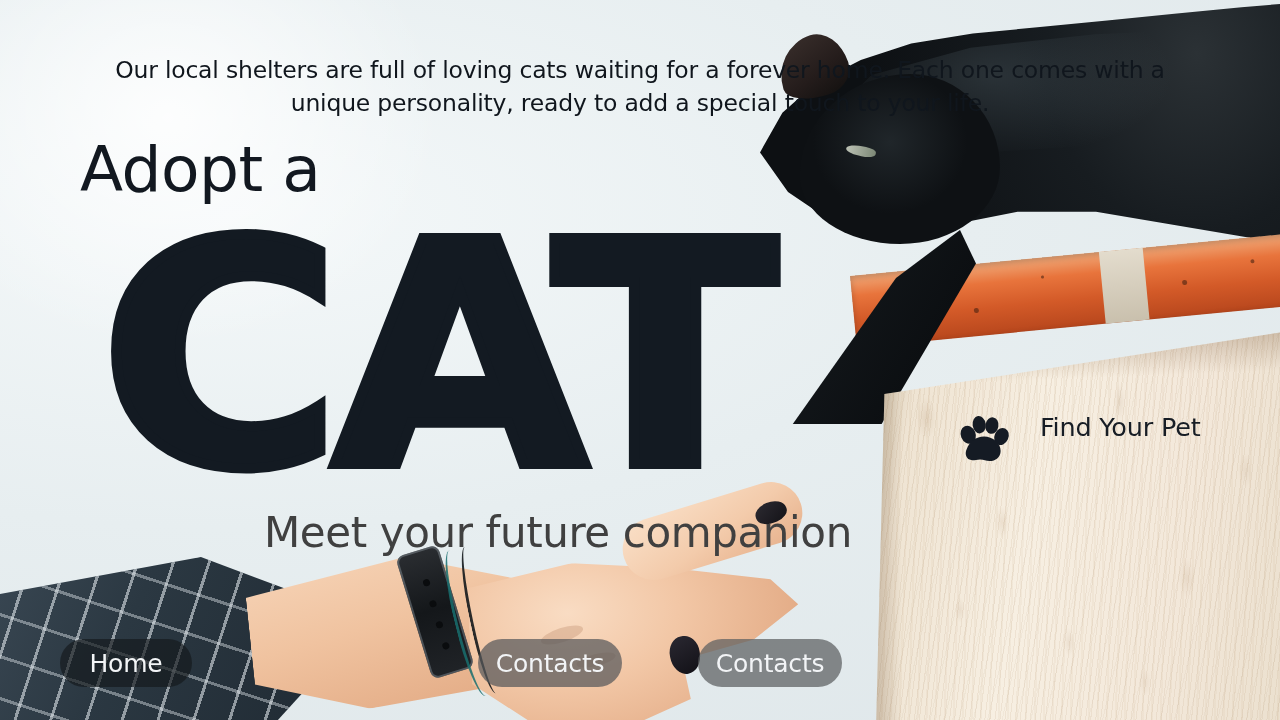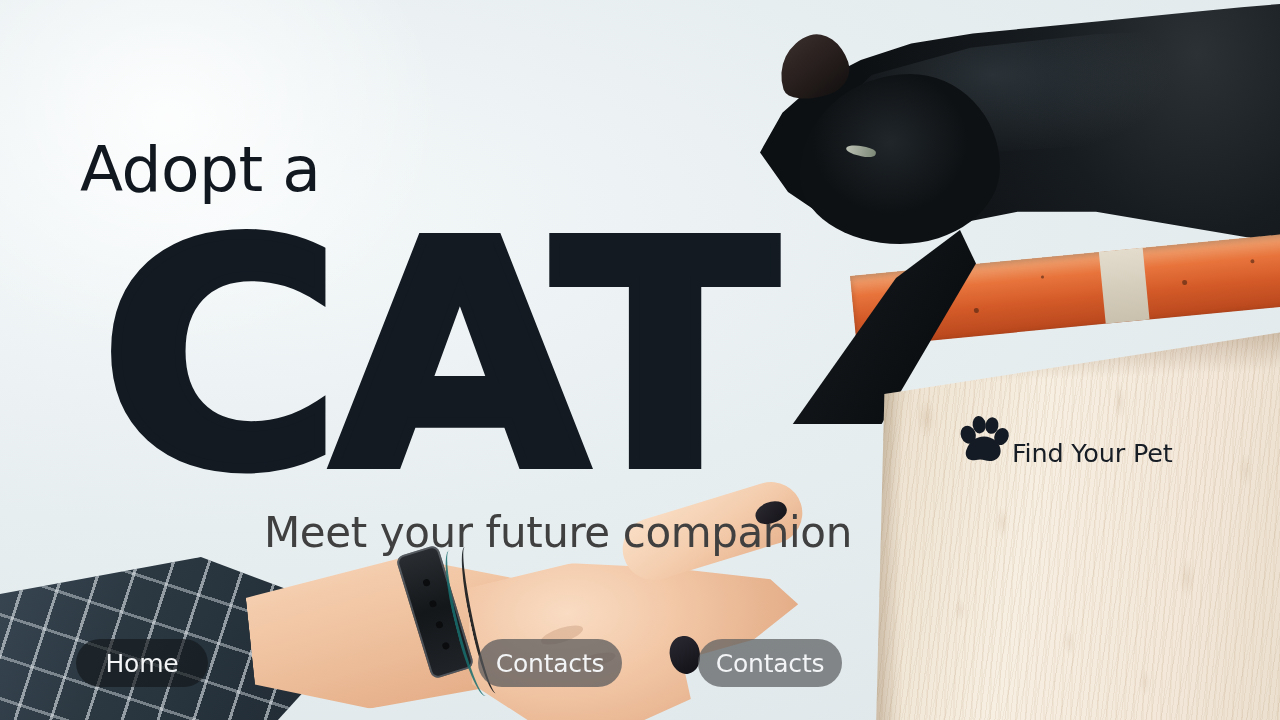--- a/index.html
+++ b/index.html
@@ -191,42 +191,42 @@
     -webkit-text-stroke:10px #131a22;
   }
   .tagline{
     position:absolute;left:264px;top:508px;
     font-size:42px;color:#404040;letter-spacing:-.4px;
   }
 
   
   .features{position:absolute;left:956px;top:412px;width:300px;}
   .feature{
-    display:flex;align-items:flex-end;gap:0;margin-bottom:44px;
+    display:flex;align-items:flex-start;gap:28px;margin-bottom:44px;
   }
   .feature .pawbox{width:56px;height:56px;flex:0 0 56px;position:relative;}
   .feature .flabel{
     font-size:25.5px;line-height:30px;color:#171d25;letter-spacing:-.2px;
   }
   .feature.two .flabel{margin-left:-4px;}
   .feature.three .flabel{text-align:center;width:200px;margin-left:-2px;}
 
   
   .nav{position:absolute;left:60px;top:639px;width:800px;height:50px;}
   .navbtn{
     position:absolute;top:0;height:48px;border-radius:24px;
     display:flex;align-items:center;justify-content:center;
     color:#f2f4f6;font-size:25px;letter-spacing:-.2px;
     background:rgba(22,26,30,.62);
     border:none;cursor:pointer;
     font-family:"DejaVu Sans", sans-serif;
     padding:0 20px;
     white-space:nowrap;
   }
-  .navbtn.home{left:16px;width:132px;background:rgba(20,24,28,.66);}
+  .navbtn.home{left:0;width:132px;background:rgba(20,24,28,.66);}
   .navbtn.about{left:200px;width:144px;background:rgba(70,58,48,.70);}
   .navbtn.services{left:418px;width:144px;background:rgba(86,88,90,.72);}
   .navbtn.contacts{left:638px;width:144px;background:rgba(92,94,96,.72);}
 </style>
 </head>
 <body>
 
 <div class="stage">
 
   <div class="bg-base"></div>
@@ -267,20 +267,21 @@
   <div class="knuckle" style="left:576px;top:654px;width:40px;height:12px;transform:rotate(-14deg);"></div>
   <div class="watch">
     <div class="hole" style="top:30px;"></div>
     <div class="hole" style="top:52px;"></div>
     <div class="hole" style="top:74px;"></div>
     <div class="hole" style="top:96px;"></div>
   </div>
   <div class="bracelet"></div>
   <div class="bracelet2"></div>
 
+  <div class="intro">Our local shelters are full of loving cats waiting for a forever home. Each one comes with a unique personality, ready to add a special touch to your life.</div>
   <div class="adopt">Adopt a</div>
   <div class="bigword">CAT</div>
   <div class="tagline">Meet your future companion</div>
 
   <div class="features">
 
     <div class="feature one">
       <span class="pawbox">
         <svg viewBox="0 0 64 64" width="56" height="56" aria-hidden="true">
           <g fill="#151b24">

